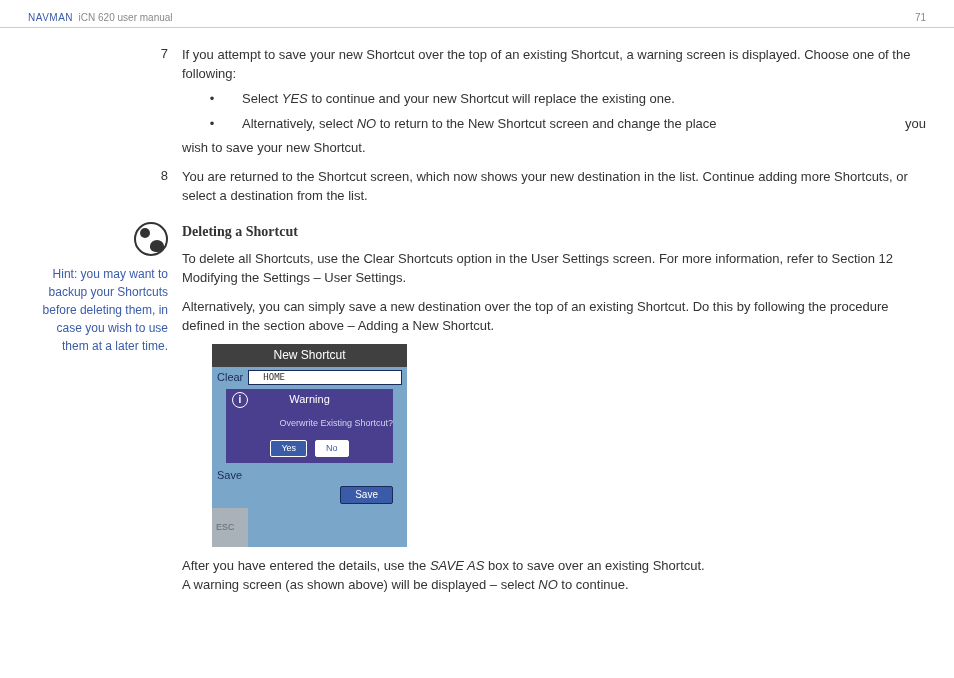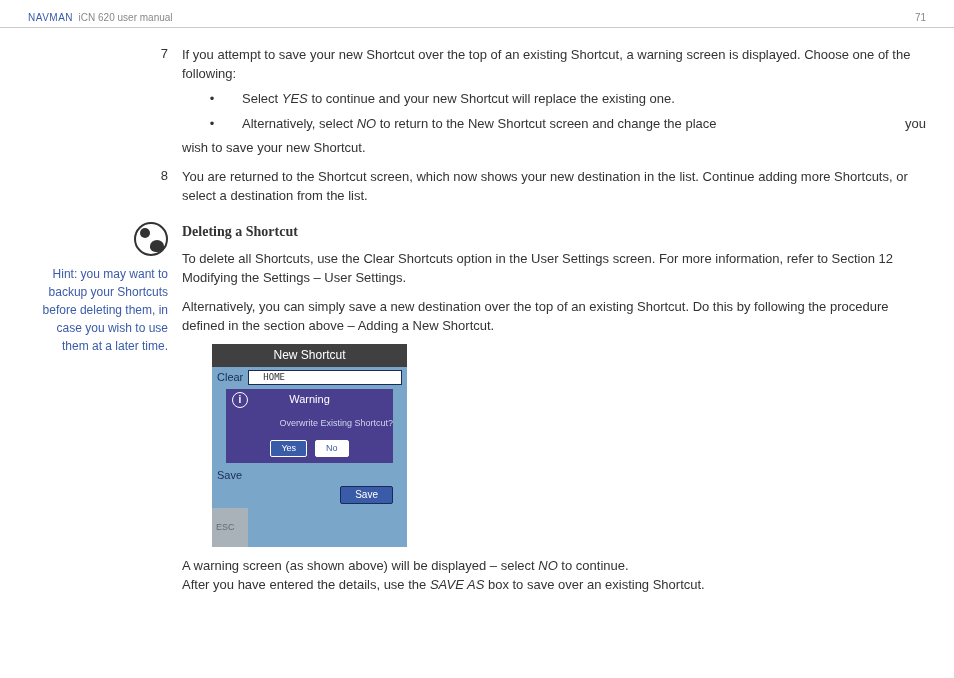--- a/index.html
+++ b/index.html
@@ -283,21 +283,21 @@
         <div class="device-bottom">
           <span class="device-save-label">Save</span>
         </div>
         <div class="device-save-bar">
           <span class="device-save-btn">Save</span>
         </div>
         <div class="device-esc">ESC</div>
       </div>
 
       <div>
+        <span>After you have entered the details, use the </span><span class="italic">SAVE AS</span><span> box to save over an existing Shortcut.</span>
+      </div>
+      <div>
         <span>A warning screen (as shown above) will be displayed – select </span><span class="italic">NO</span><span> to continue.</span>
-      </div>
-      <div>
-        <span>After you have entered the details, use the </span><span class="italic">SAVE AS</span><span> box to save over an existing Shortcut.</span>
       </div>
     </div>
   </div>
 
 </div>
 
 </body></html>

